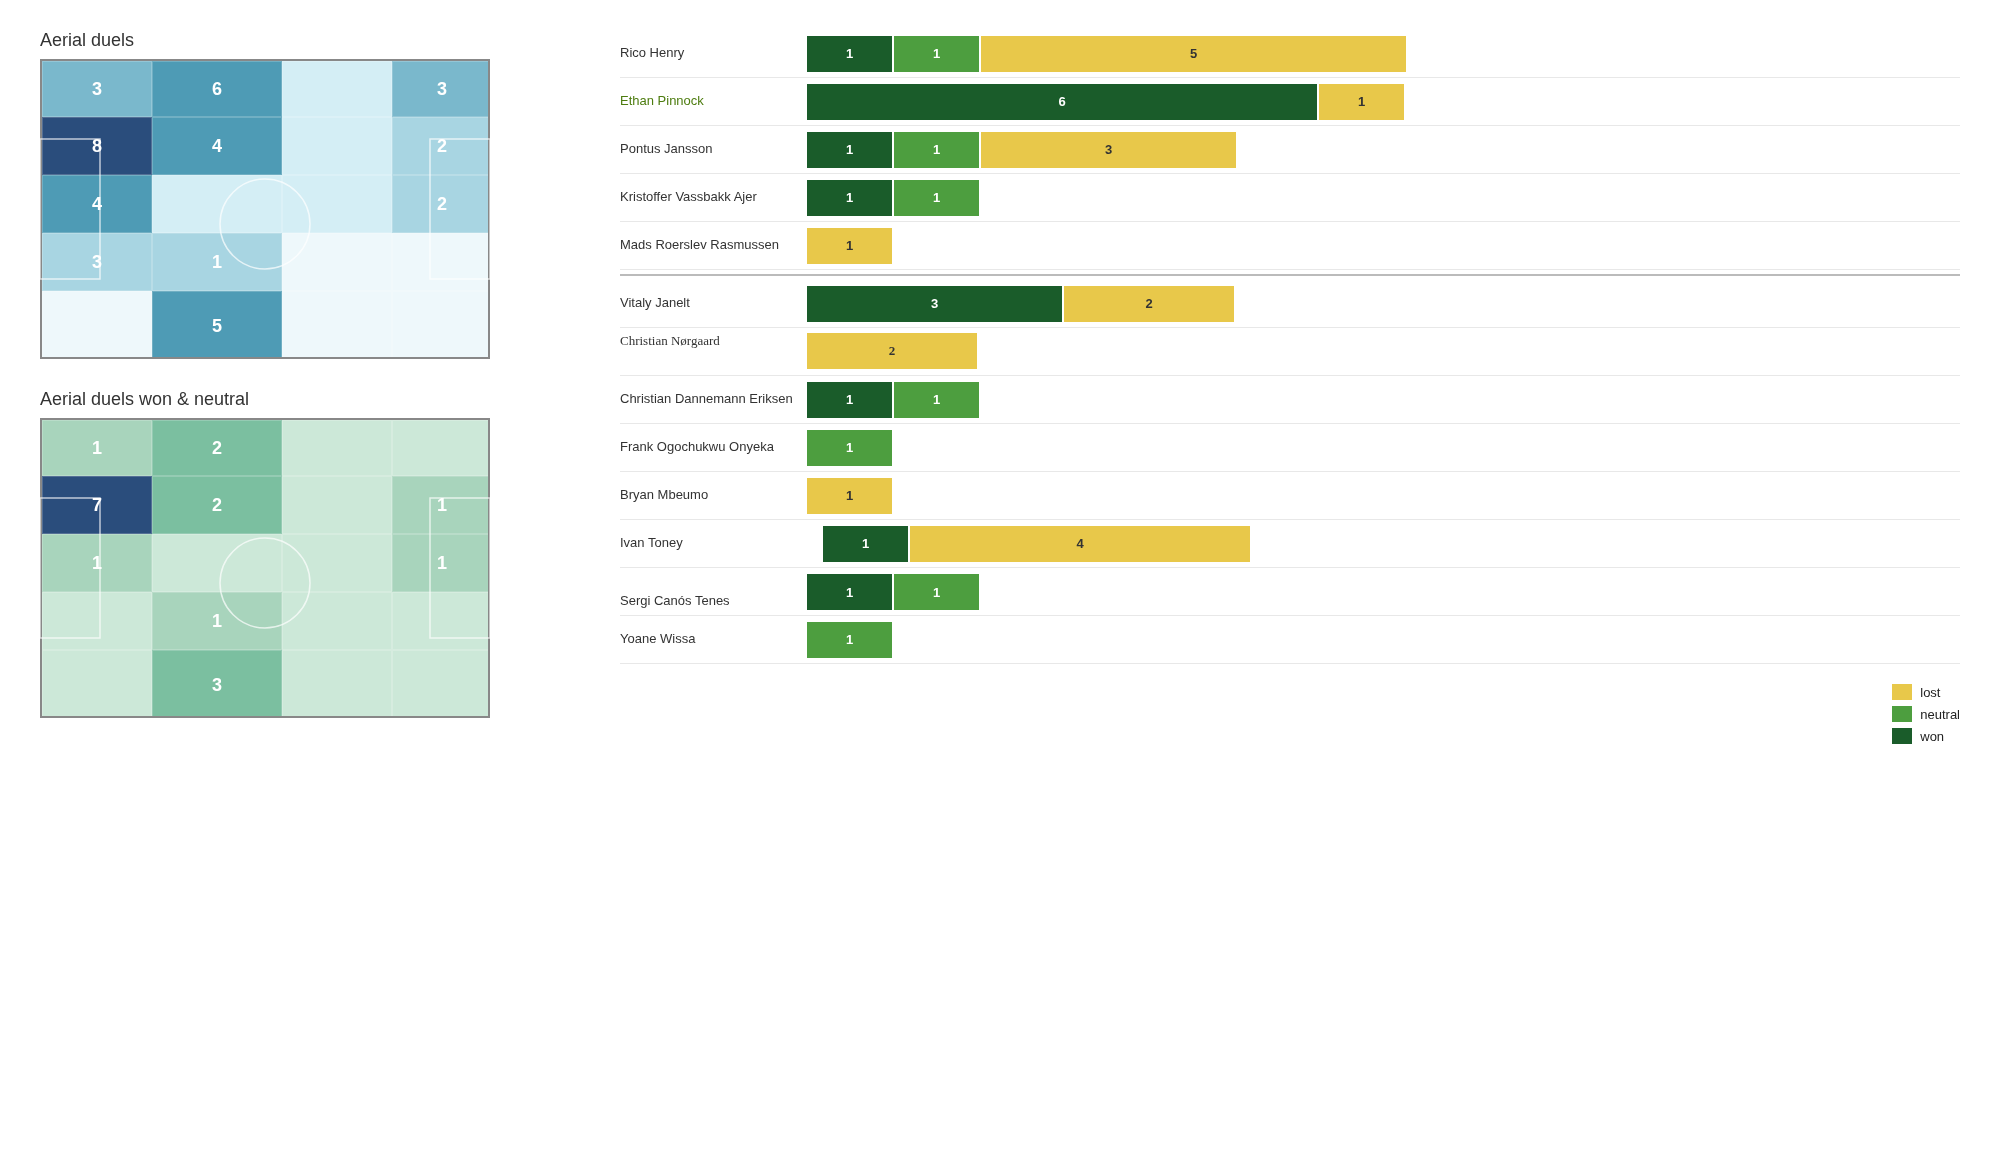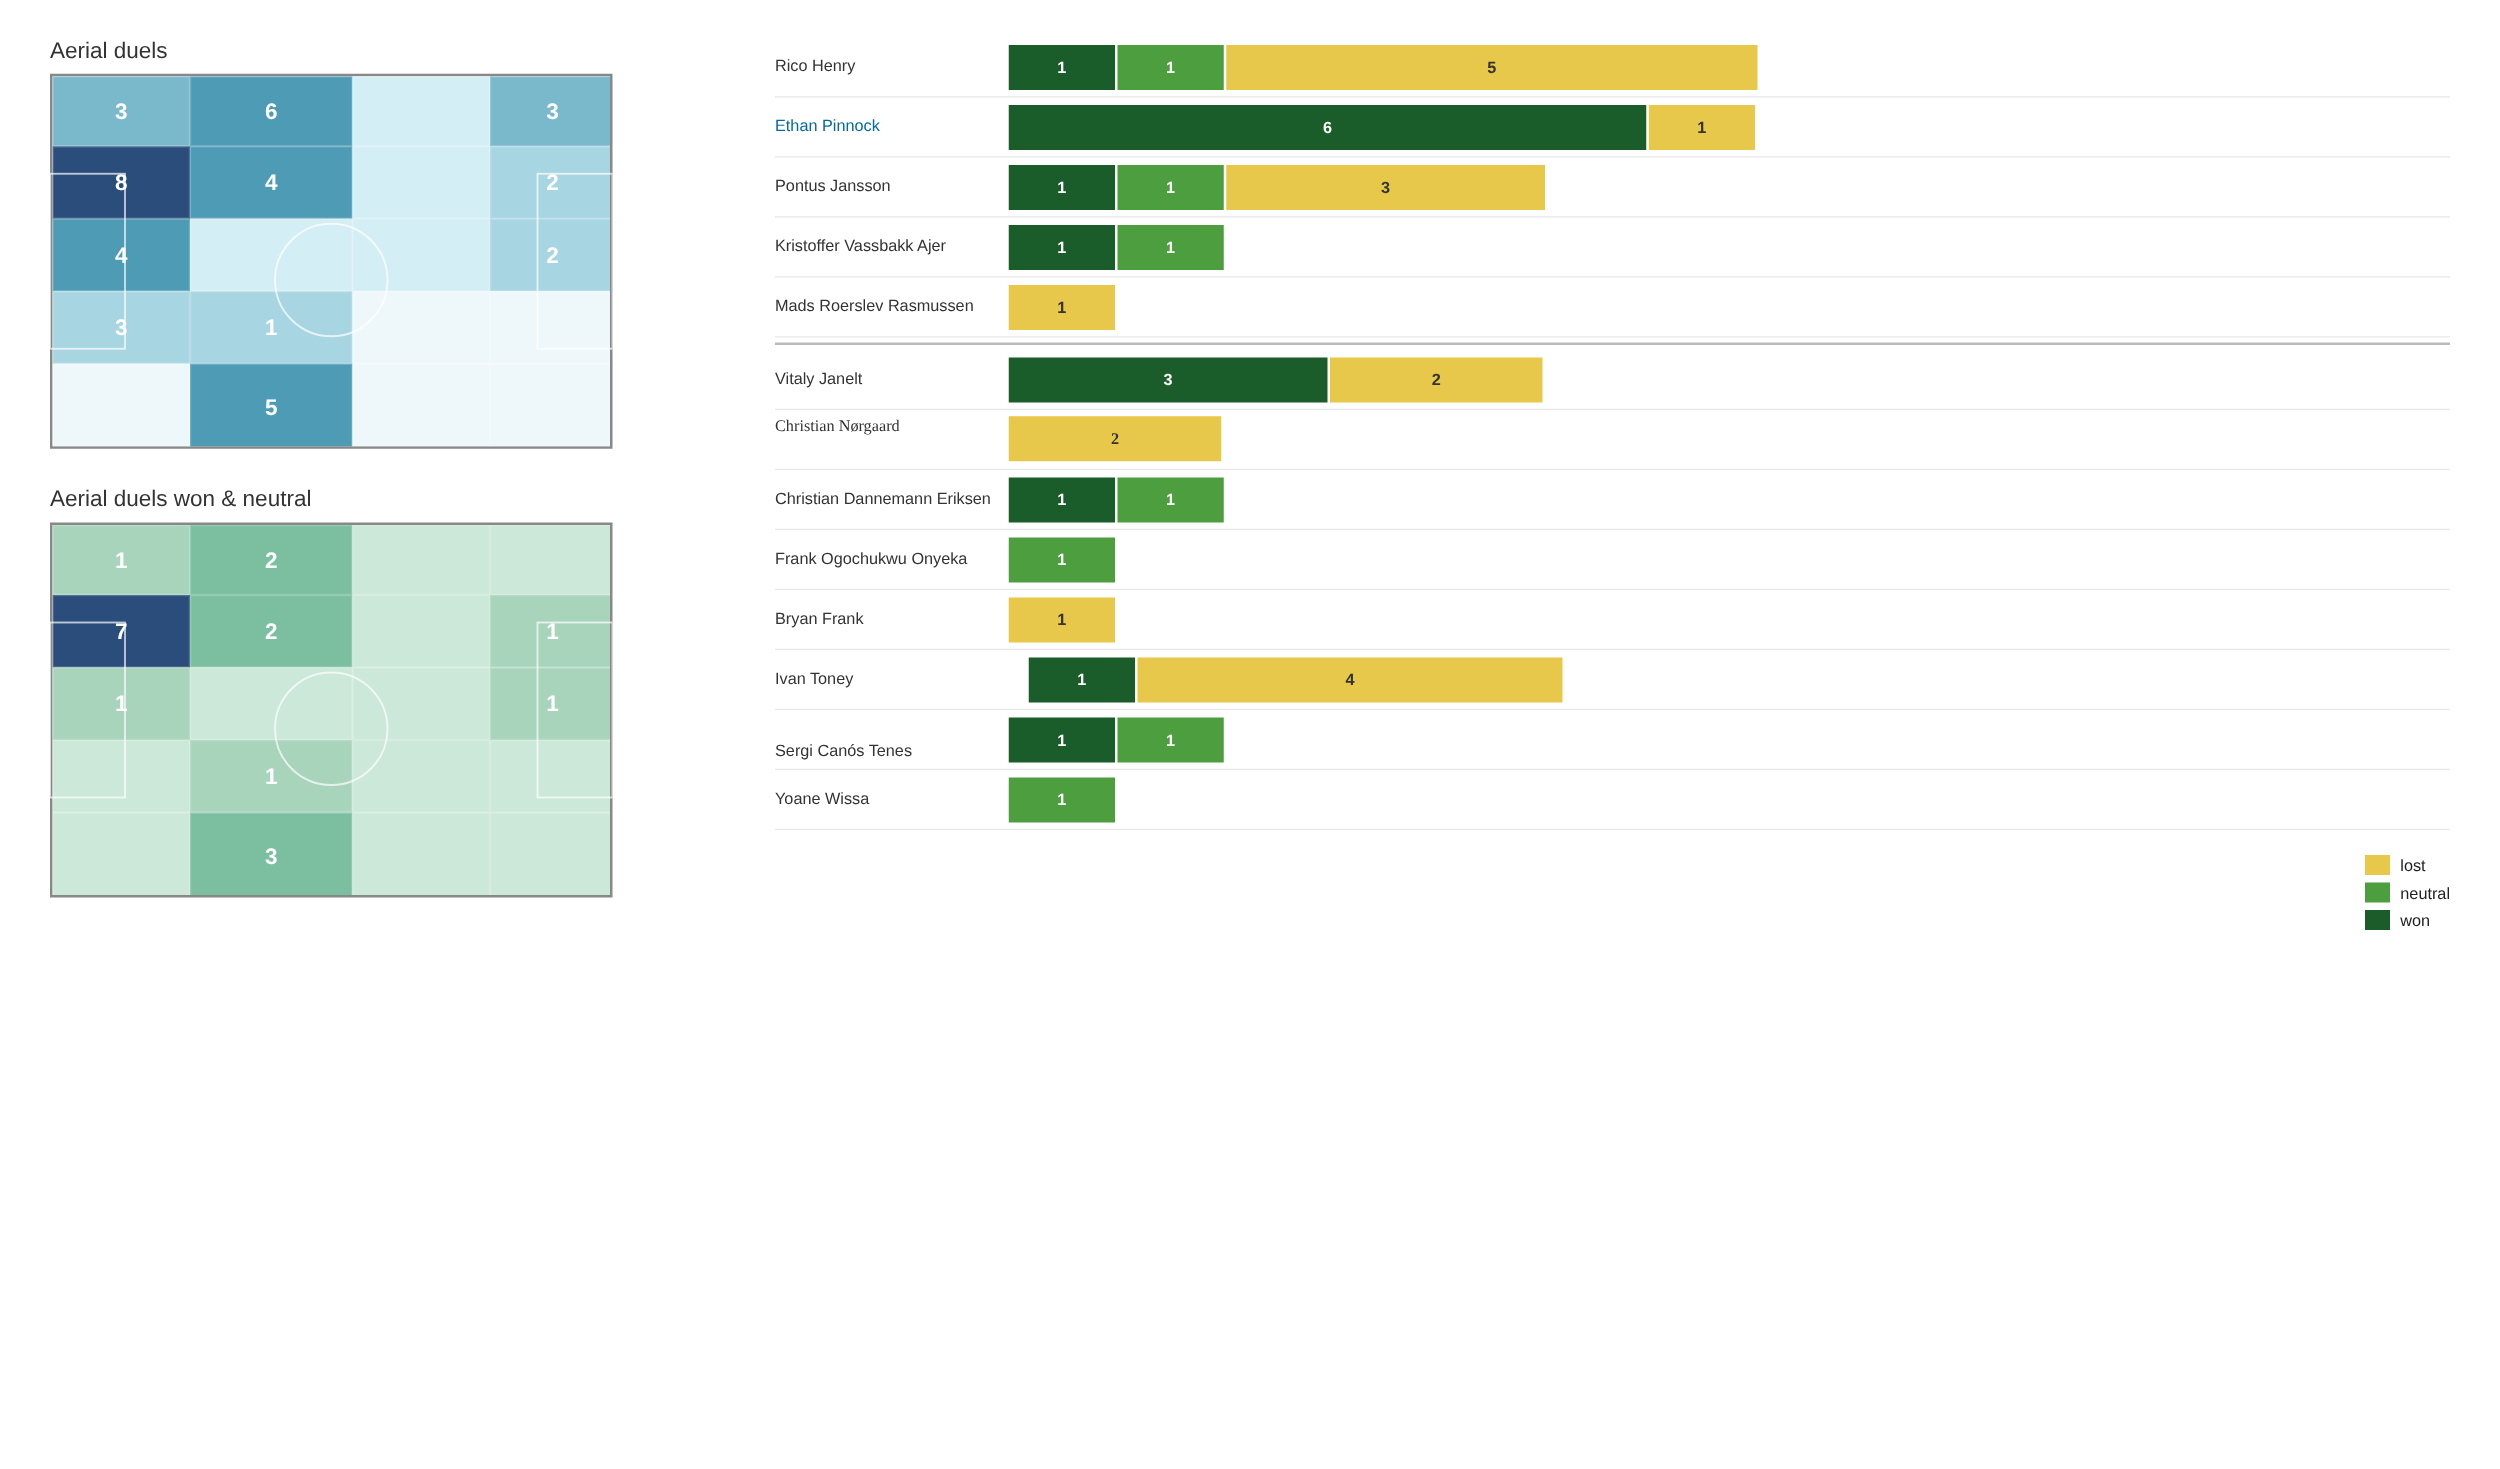--- a/index.html
+++ b/index.html
@@ -171,21 +171,21 @@
       <div id="players-chart">
           <div style="display: flex; align-items: center; padding: 5px 0px; border-bottom: 1px solid rgb(232, 232, 232); gap: 12px; min-height: 48px;">
             <div style="width: 175px; font-size: 13px; color: rgb(51, 51, 51); flex-shrink: 0; line-height: 1.3;">Rico Henry</div>
             <div style="display: flex; gap: 2px; align-items: center;">
               <div style="width: 85px; height: 36px; background: rgb(26, 92, 42); display: flex; align-items: center; justify-content: center; font-size: 13px; font-weight: bold; color: rgb(255, 255, 255);">1</div>
               <div style="width: 85px; height: 36px; background: rgb(77, 158, 63); display: flex; align-items: center; justify-content: center; font-size: 13px; font-weight: bold; color: rgb(255, 255, 255);">1</div>
               <div style="width: 425px; height: 36px; background: rgb(232, 200, 74); display: flex; align-items: center; justify-content: center; font-size: 13px; font-weight: bold; color: rgb(51, 51, 51);">5</div>
             </div>
           </div>
           <div style="display: flex; align-items: center; padding: 5px 0px; border-bottom: 1px solid rgb(232, 232, 232); gap: 12px; min-height: 48px;">
-            <div style="width: 175px; font-size: 13px; color: #0369a1; flex-shrink: 0; line-height: 1.3;">Ethan Pinnock</div>
+            <div style="width: 175px; font-size: 13px; color: #4d7c0f; flex-shrink: 0; line-height: 1.3;">Ethan Pinnock</div>
             <div style="display: flex; gap: 2px; align-items: center;">
               <div style="width: 510px; height: 36px; background: rgb(26, 92, 42); display: flex; align-items: center; justify-content: center; font-size: 13px; font-weight: bold; color: rgb(255, 255, 255);">6</div>
               <div style="width: 85px; height: 36px; background: rgb(232, 200, 74); display: flex; align-items: center; justify-content: center; font-size: 13px; font-weight: bold; color: rgb(51, 51, 51);">1</div>
             </div>
           </div>
           <div style="display: flex; align-items: center; padding: 5px 0px; border-bottom: 1px solid rgb(232, 232, 232); gap: 12px; min-height: 48px;">
             <div style="width: 175px; font-size: 13px; color: rgb(51, 51, 51); flex-shrink: 0; line-height: 1.3;">Pontus Jansson</div>
             <div style="display: flex; gap: 2px; align-items: center;">
               <div style="width: 85px; height: 36px; background: rgb(26, 92, 42); display: flex; align-items: center; justify-content: center; font-size: 13px; font-weight: bold; color: rgb(255, 255, 255);">1</div>
               <div style="width: 85px; height: 36px; background: rgb(77, 158, 63); display: flex; align-items: center; justify-content: center; font-size: 13px; font-weight: bold; color: rgb(255, 255, 255);">1</div>
@@ -226,21 +226,21 @@
               <div style="width: 85px; height: 36px; background: rgb(77, 158, 63); display: flex; align-items: center; justify-content: center; font-size: 13px; font-weight: bold; color: rgb(255, 255, 255);">1</div>
             </div>
           </div>
           <div style="display: flex; align-items: center; padding: 5px 0px; border-bottom: 1px solid rgb(232, 232, 232); gap: 12px; min-height: 48px;">
             <div style="width: 175px; font-size: 13px; color: rgb(51, 51, 51); flex-shrink: 0; line-height: 1.3;">Frank Ogochukwu Onyeka</div>
             <div style="display: flex; gap: 2px; align-items: center;">
               <div style="width: 85px; height: 36px; background: rgb(77, 158, 63); display: flex; align-items: center; justify-content: center; font-size: 13px; font-weight: bold; color: rgb(255, 255, 255);">1</div>
             </div>
           </div>
           <div style="display: flex; align-items: center; padding: 5px 0px; border-bottom: 1px solid rgb(232, 232, 232); gap: 12px; min-height: 48px;">
-            <div style="width: 175px; font-size: 13px; color: rgb(51, 51, 51); flex-shrink: 0; line-height: 1.3;">Bryan Frank</div>
+            <div style="width: 175px; font-size: 13px; color: rgb(51, 51, 51); flex-shrink: 0; line-height: 1.3;">Bryan Mbeumo</div>
             <div style="display: flex; gap: 2px; align-items: center;">
               <div style="width: 85px; height: 36px; background: rgb(232, 200, 74); display: flex; align-items: center; justify-content: center; font-size: 13px; font-weight: bold; color: rgb(51, 51, 51);">1</div>
             </div>
           </div>
           <div style="display: flex; align-items: center; padding: 5px 0px; border-bottom: 1px solid rgb(232, 232, 232); gap: 28px; min-height: 48px;">
             <div style="width: 175px; font-size: 13px; color: rgb(51, 51, 51); flex-shrink: 0; line-height: 1.3;">Ivan Toney</div>
             <div style="display: flex; gap: 2px; align-items: center;">
               <div style="width: 85px; height: 36px; background: rgb(26, 92, 42); display: flex; align-items: center; justify-content: center; font-size: 13px; font-weight: bold; color: rgb(255, 255, 255);">1</div>
               <div style="width: 340px; height: 36px; background: rgb(232, 200, 74); display: flex; align-items: center; justify-content: center; font-size: 13px; font-weight: bold; color: rgb(51, 51, 51);">4</div>
             </div>

